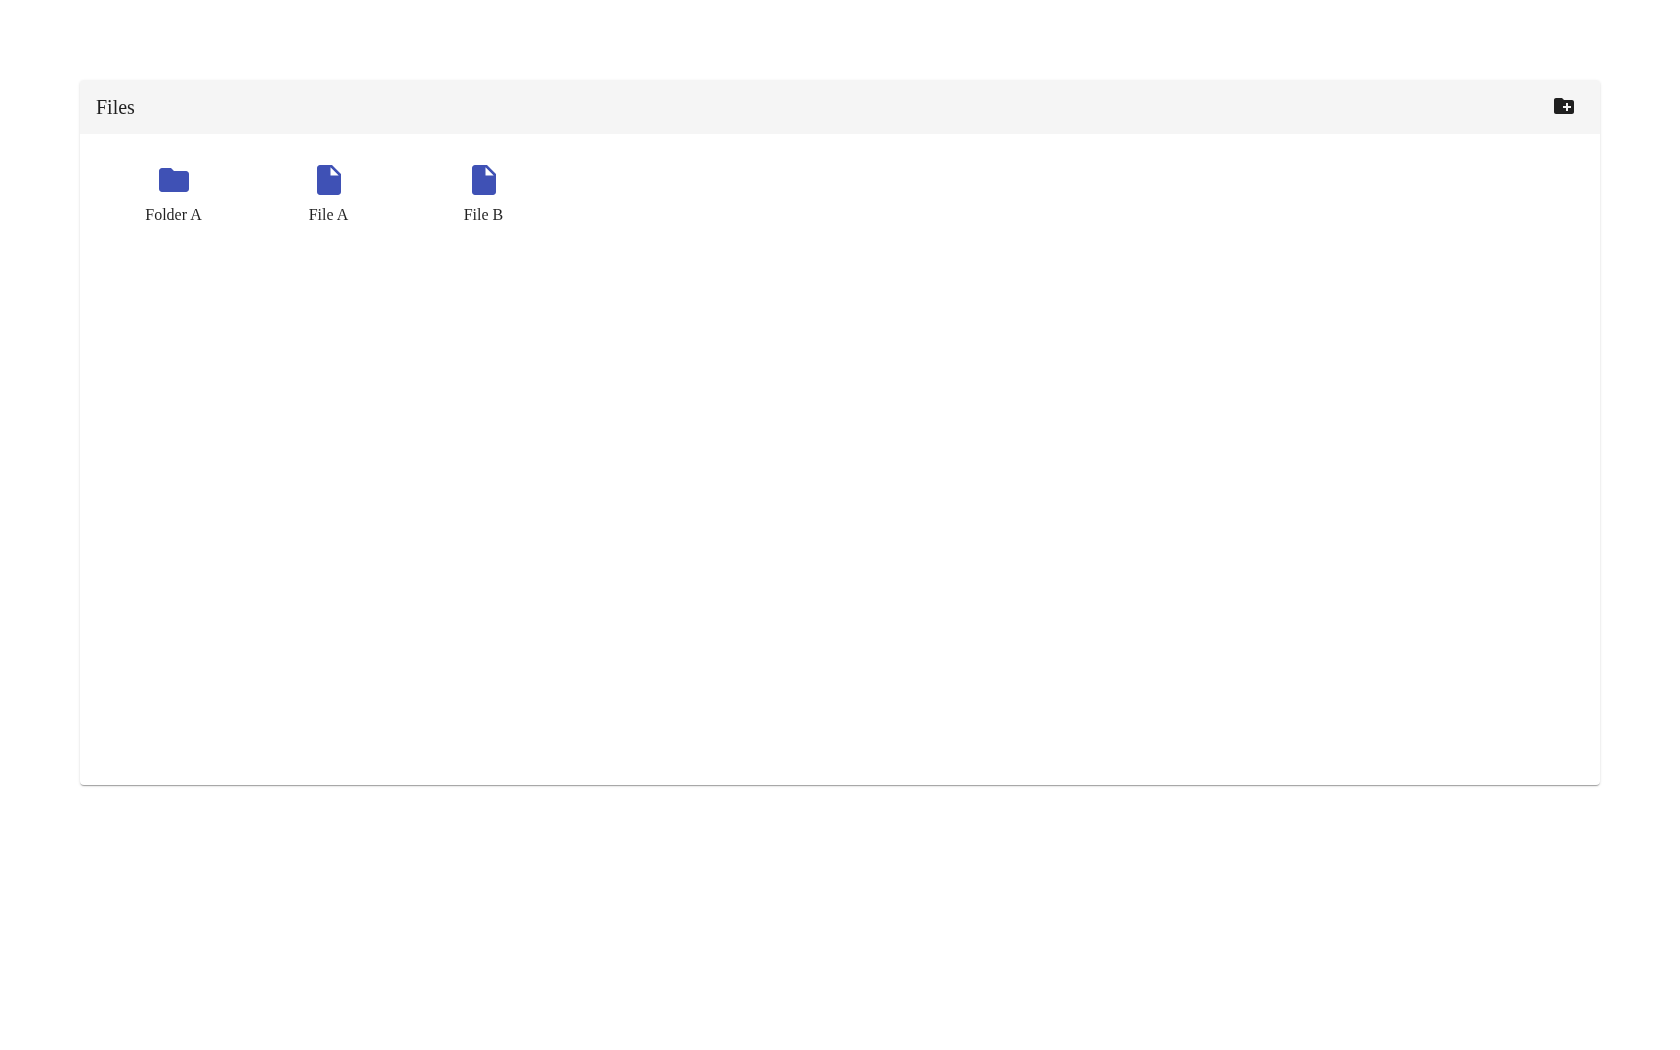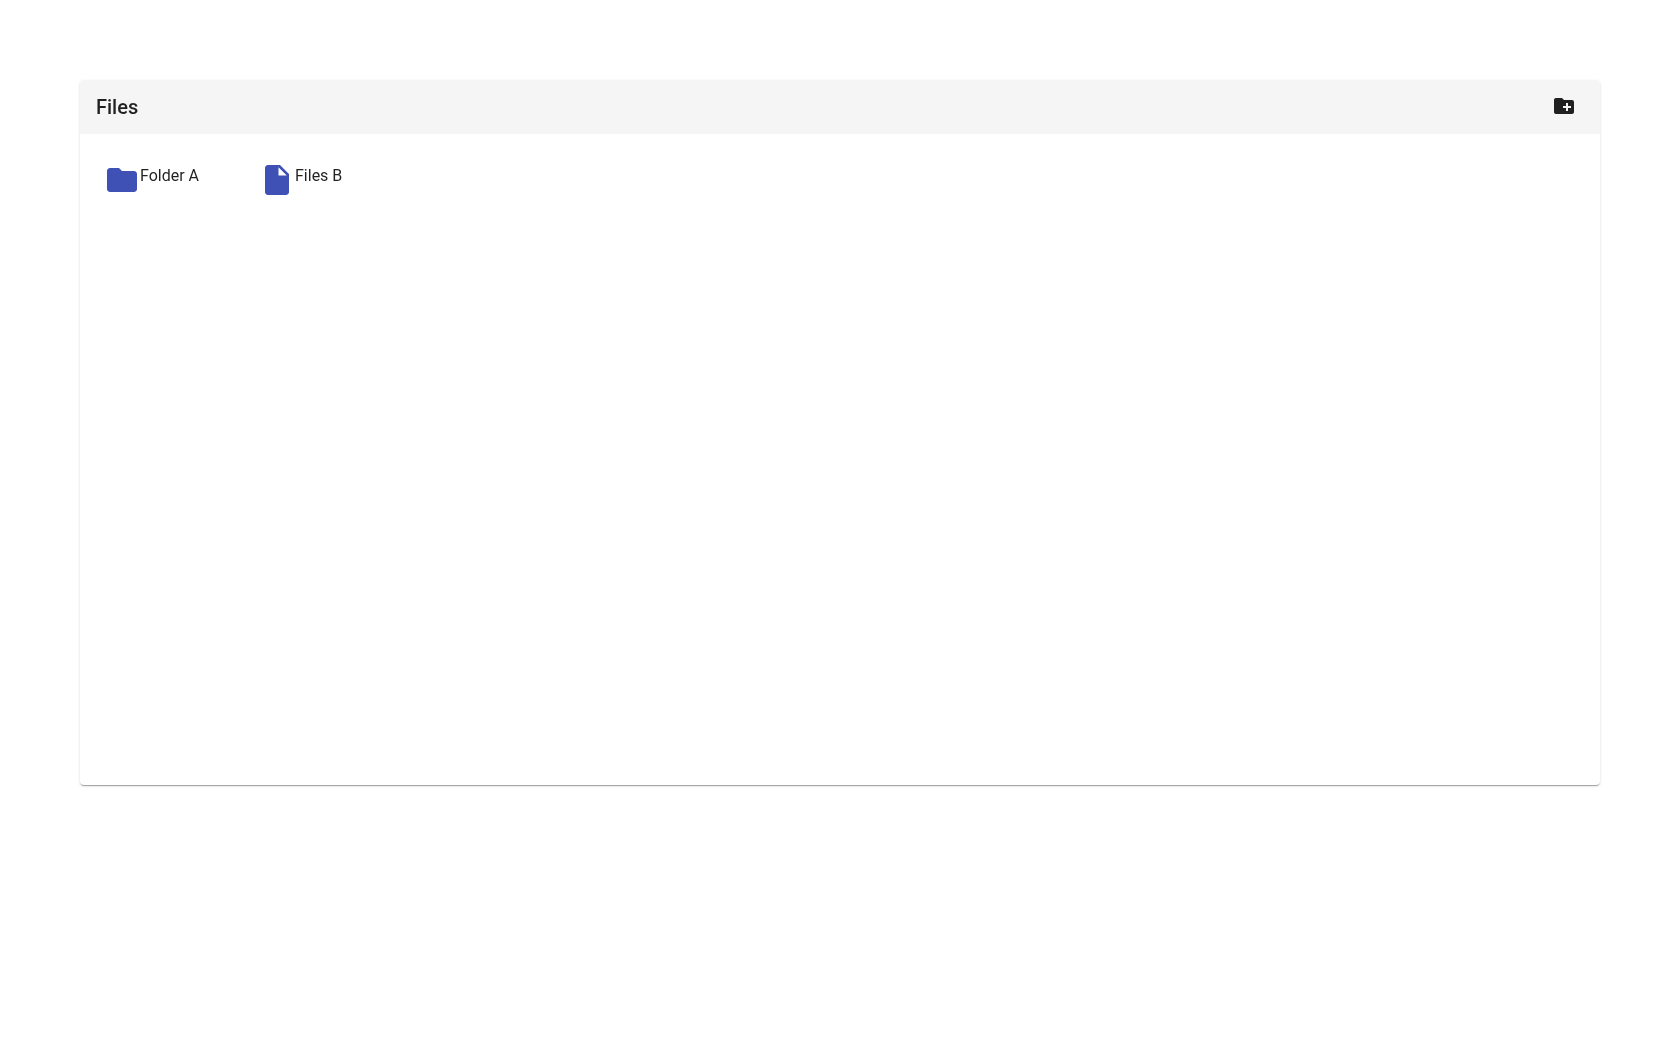--- a/index.html
+++ b/index.html
@@ -15,20 +15,21 @@
       padding: 80px;
     }
     .card {
       background: #ffffff;
       border-radius: 4px;
       box-shadow: 0 2px 1px -1px rgba(0,0,0,0.2), 0 1px 1px 0 rgba(0,0,0,0.14), 0 1px 3px 0 rgba(0,0,0,0.12);
       overflow: hidden;
       height: 705px;
       display: flex;
       flex-direction: column;
+      font-family: Liberation Serif, serif;
     }
     .toolbar {
       background: #f5f5f5;
       height: 54px;
       display: flex;
       align-items: center;
       justify-content: space-between;
       padding: 0 16px;
     }
     .toolbar-title {
@@ -54,21 +55,22 @@
     .content {
       padding: 24px 16px;
       display: flex;
       flex-wrap: wrap;
       gap: 0;
       flex: 1;
     }
     .item {
       width: 155px;
       display: flex;
-      align-items: flex-start;
+      flex-direction: column;
+      align-items: center;
       cursor: pointer;
       padding: 4px 8px 12px;
     }
     .item-icon svg {
       width: 36px;
       height: 36px;
       fill: #3f51b5;
     }
     .item-label {
       font-size: 16px;
@@ -99,16 +101,24 @@
           </svg>
       </span>
       <span class="item-label">Folder A</span>
     </div>
     <div class="item">
       <span class="item-icon">
         <svg viewBox="0 0 24 24">
             <path d="M6 2c-1.1 0-1.99.9-1.99 2L4 20c0 1.1.89 2 1.99 2H18c1.1 0 2-.9 2-2V8l-6-6H6zm7 7V3.5L18.5 9H13z"></path>
           </svg>
       </span>
-      <span class="item-label">Files B</span>
+      <span class="item-label">File A</span>
+    </div>
+    <div class="item">
+      <span class="item-icon">
+        <svg viewBox="0 0 24 24">
+            <path d="M6 2c-1.1 0-1.99.9-1.99 2L4 20c0 1.1.89 2 1.99 2H18c1.1 0 2-.9 2-2V8l-6-6H6zm7 7V3.5L18.5 9H13z"></path>
+          </svg>
+      </span>
+      <span class="item-label">File B</span>
     </div>
   </div>
 </div>
 
 </body></html>

